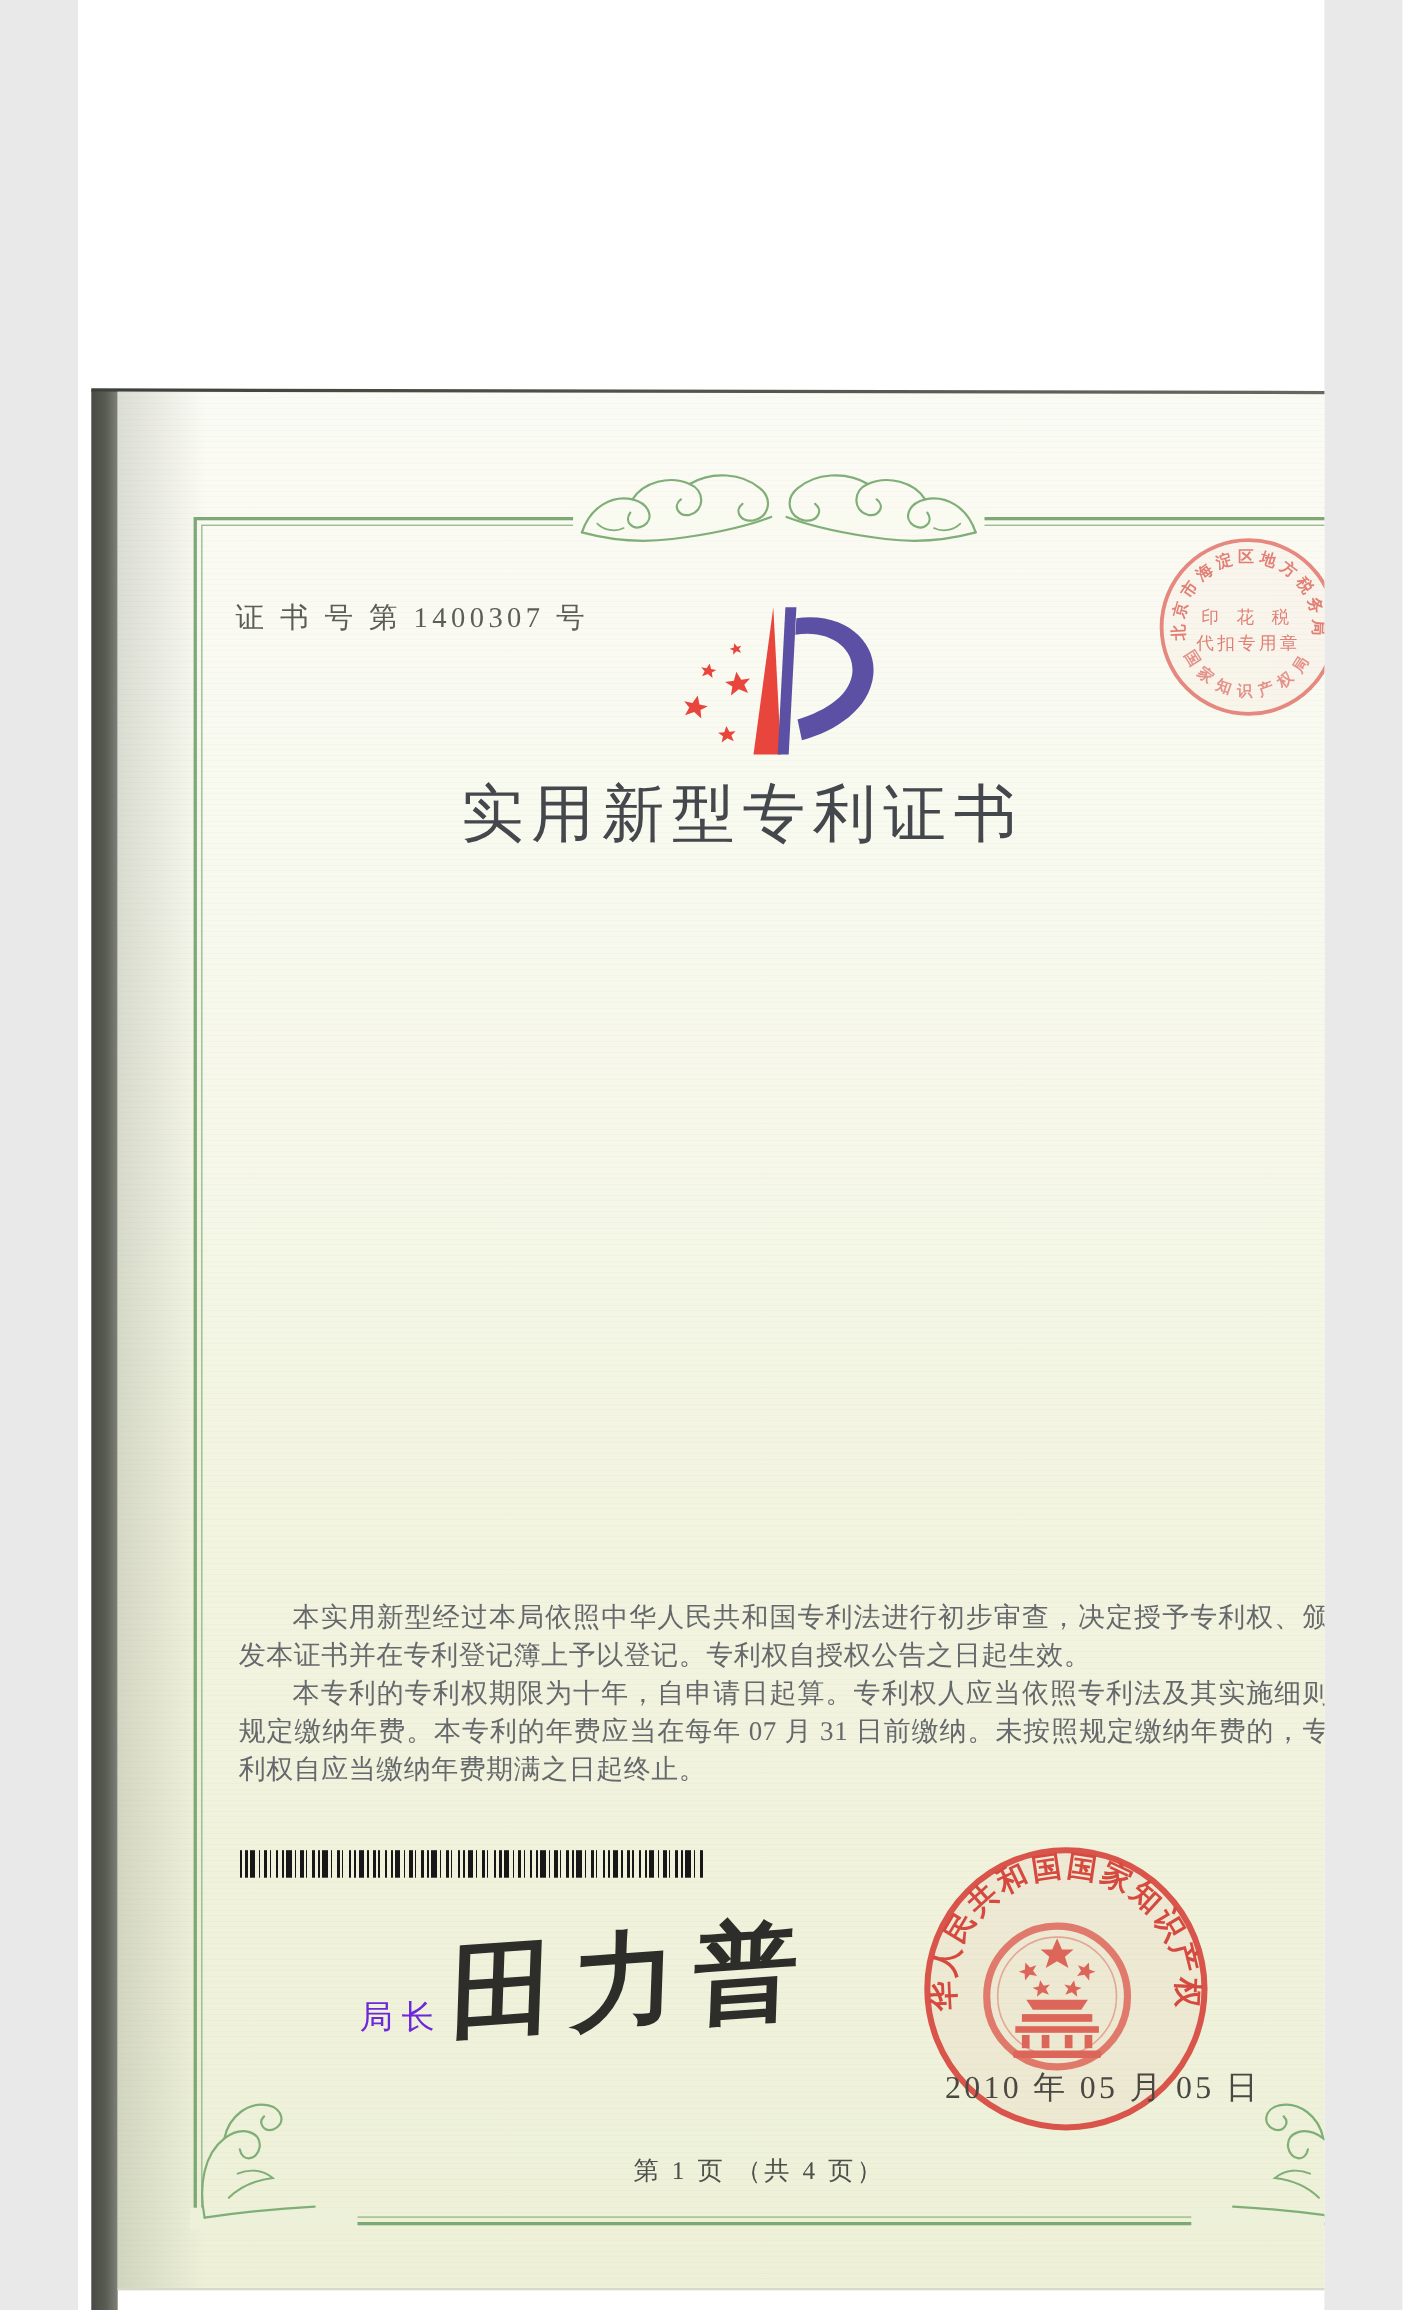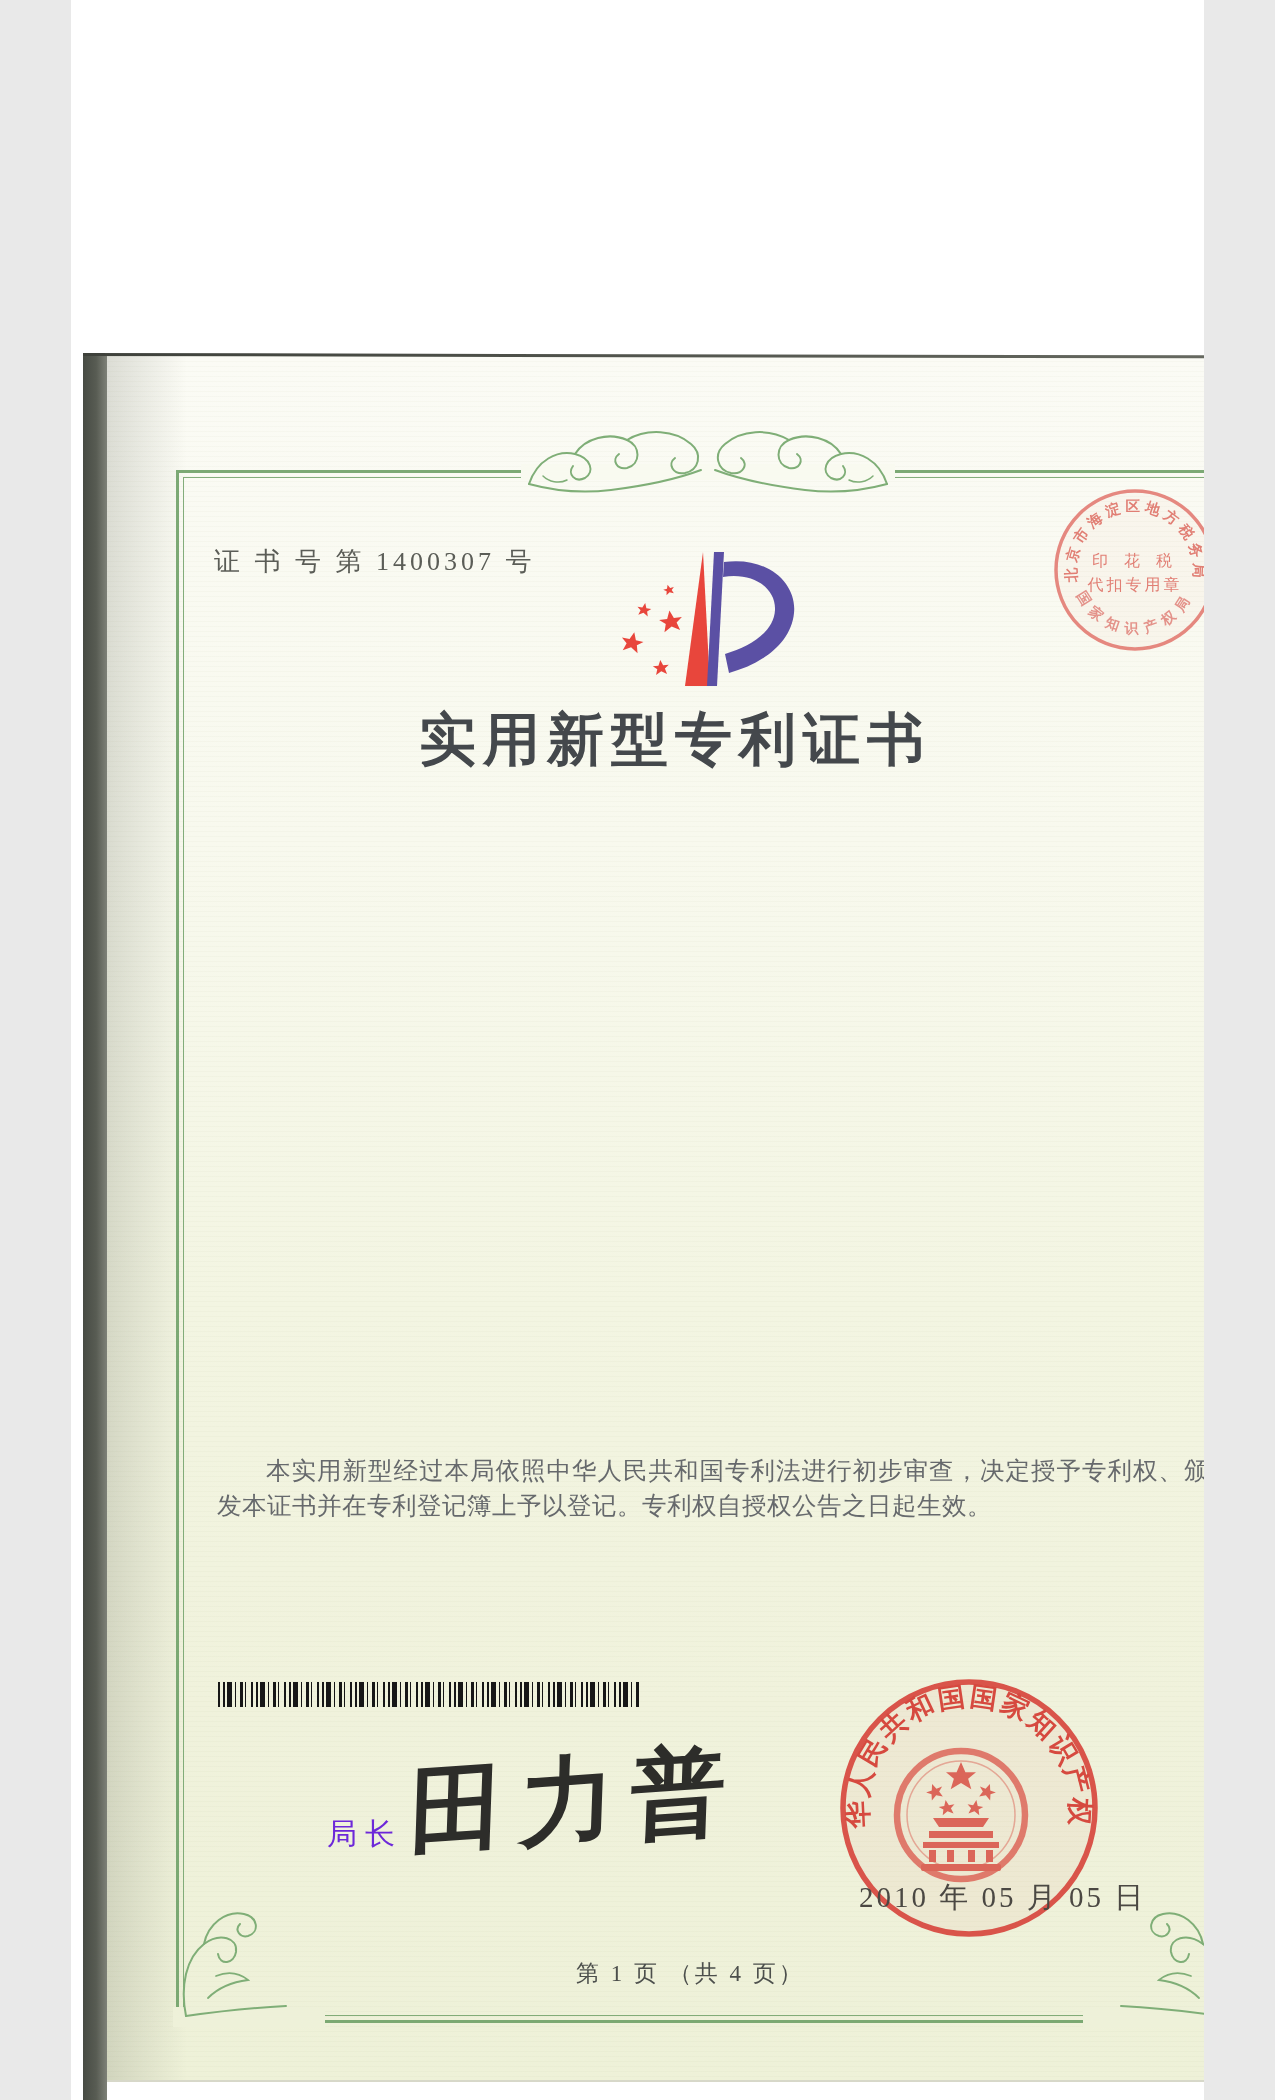--- a/index.html
+++ b/index.html
@@ -30,21 +30,21 @@
   .frame-inner { position:absolute; left:4px; top:4px; right:4px; bottom:4px;
     border:1px solid rgba(117,164,110,0.9); }
   .patch { z-index:5; }
   .patch-top { left:450px; top:464px; width:374px; height:16px; background:#f9faf0; }
   .patch-bl { left:102px; top:2007px; width:152px; height:20px; background:#eef1d9; }
   .patch-br { left:1012px; top:2007px; width:154px; height:20px; background:#eef1d9; }
   .ornament { z-index:6; overflow:visible; }
 
   
   .cert-no { left:143px; top:544px; font-size:26px; letter-spacing:4px; color:#5b5d57; z-index:7; }
-  .title { left:348px; top:702px; font-size:57px; font-weight:700; letter-spacing:7px; color:#44484c; z-index:7; }
+  .title { left:348px; top:702px; font-size:57px; font-weight:400; letter-spacing:7px; color:#44484c; z-index:7; }
   .fields { z-index:7; }
   .field-row { position:absolute; left:165px; white-space:nowrap; }
   .field-label { font-size:27px; color:#4c4f50; letter-spacing:2px; white-space:pre; }
   .field-value { font-size:27px; color:#53565a; letter-spacing:1px; margin-left:12px; white-space:pre; }
   .paras { left:146px; top:1454px; width:992px; z-index:7; }
   .paras p { font-size:24.5px; line-height:34.5px; color:#66696c; text-align:justify; text-indent:2em; letter-spacing:0.5px; }
 
   .barcode { left:147px; top:1682px; width:422px; height:25px; z-index:7;
     background-image:repeating-linear-gradient(90deg,
       #171717 0 2px, transparent 2px 5px,
@@ -162,20 +162,21 @@
     <div class="field-row" style="top:1235px">
       <span class="field-label">专 利 权 人:</span><span class="field-value">西安方元明科技发展有限公司</span>
     </div>
     <div class="field-row" style="top:1323px">
       <span class="field-label">授权公告日:</span><span class="field-value">2010 年 05 月 05 日</span>
     </div>
   </div>
 
   <div class="abs paras">
     <p>本实用新型经过本局依照中华人民共和国专利法进行初步审查，决定授予专利权、颁发本证书并在专利登记簿上予以登记。专利权自授权公告之日起生效。</p>
+    <p>本专利的专利权期限为十年，自申请日起算。专利权人应当依照专利法及其实施细则规定缴纳年费。本专利的年费应当在每年 07 月 31 日前缴纳。未按照规定缴纳年费的，专利权自应当缴纳年费期满之日起终止。</p>
   </div>
 
   <div class="abs barcode"></div>
 
   <div class="abs sig-title">局长</div>
   <div class="abs sig-name">田力普</div>
 
   <svg class="abs seal" width="280" height="280">
     <circle cx="140" cy="140" r="126" fill="rgba(224,95,82,0.06)" stroke="#d9544a" stroke-width="5.5"></circle>
     <text font-size="27" font-weight="bold" fill="#d6493f" letter-spacing="3">

